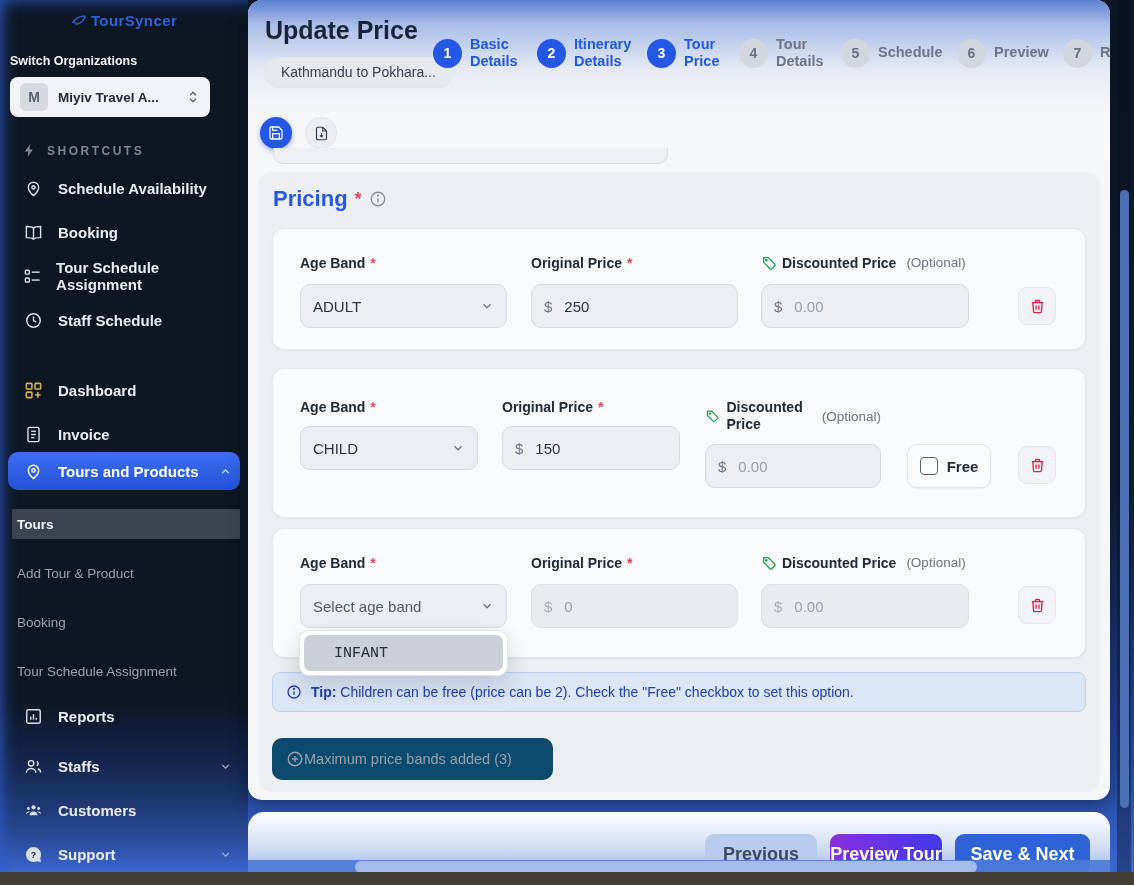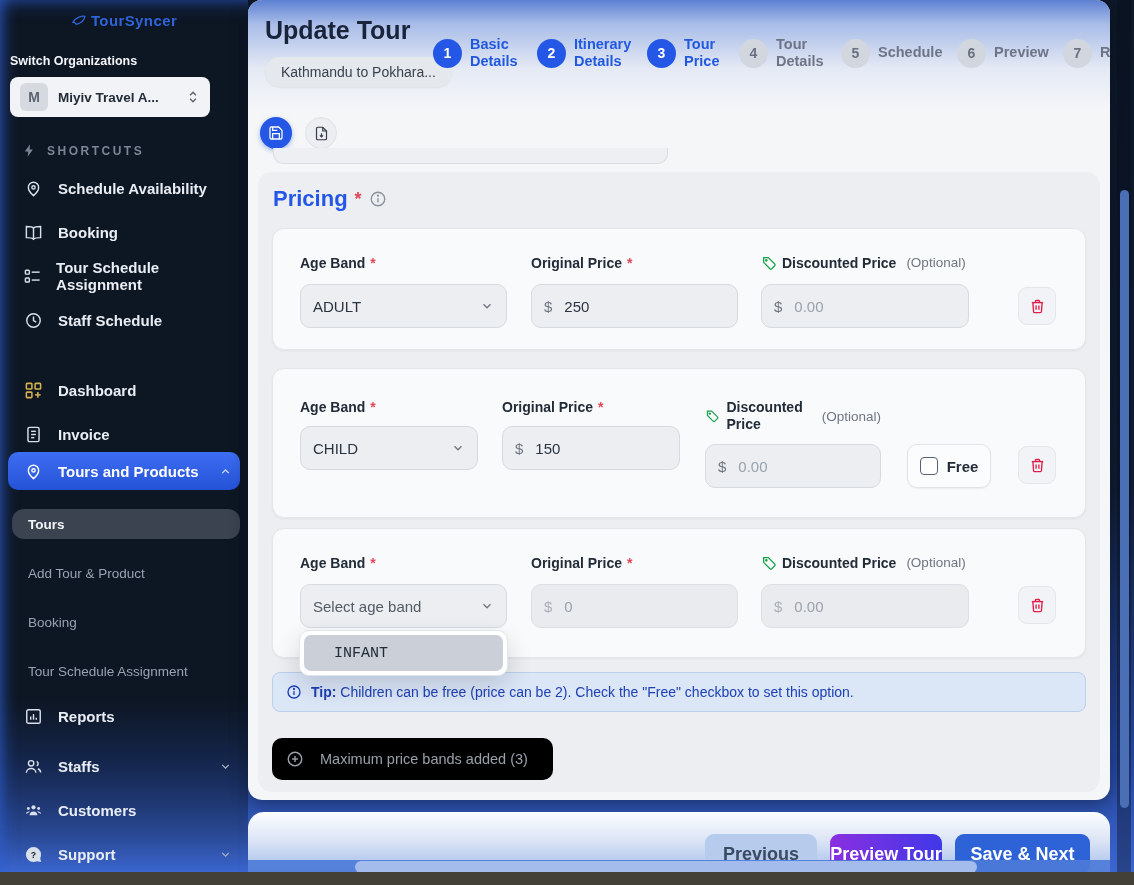--- a/index.html
+++ b/index.html
@@ -29,22 +29,22 @@
   .section-header { margin:26px 12px 0 22px; display:flex; align-items:center; gap:10px;
     color:#7c8596; font-size:12px; font-weight:700; letter-spacing:2.5px; }
   .s-item { display:flex; align-items:center; gap:14px; margin:16px 8px 0 8px; padding:4px 8px 4px 14px;
     font-size:15px; font-weight:600; color:#e9edf4; cursor:pointer; height:28px; border-radius:10px; }
   .s-item .chev { margin-left:auto; color:#aab3c2; }
   .s-icon { width:22px; display:flex; align-items:center; justify-content:center; color:#d9e0ea; }
   .s-icon.gold { color:#d4af4e; }
   .gap-lg { height:26px; }
   .s-item.active { background:linear-gradient(180deg,#3d6df2,#2553d8); color:#fff; height:38px; }
   .submenu { margin:4px 8px 0 12px; }
-  .sub-item { height:30px; display:flex; align-items:center; padding-left:16px; font-size:13.5px;
-    color:#99a2b3; border-radius:12px; margin-top:19px; cursor:pointer; }
+  .sub-item { height:30px; display:flex; align-items:center; padding-left:5px; font-size:13.5px;
+    color:#99a2b3; border-radius:0; margin-top:19px; cursor:pointer; }
   .sub-item.selected { background:#3b4350; color:#f2f4f8; font-weight:600; }
 
   
   .main {
     position:absolute; left:248px; top:0; width:862px; height:800px;
     background:#f5f6f8; border-radius:14px; overflow:hidden;
     box-shadow:0 6px 18px rgba(0,0,0,0.35);
   }
   .m-header { position:absolute; left:0; top:0; width:100%; height:110px;
     background:linear-gradient(180deg,#5d80d2 0%,#a9bde8 22%,#e4e9f4 62%,rgba(245,246,248,0) 100%); }
@@ -122,22 +122,22 @@
     border:1px solid #e2e5ea; border-radius:10px; box-shadow:0 10px 24px rgba(15,23,42,.16);
     padding:4px; z-index:6;font-family:Liberation Mono, monospace; }
   .option { height:36px; background:#cbcfd7; border-radius:7px; display:flex; align-items:center;
     padding-left:30px; font-size:15px; color:#232c3a; cursor:pointer; }
 
   .tip { position:absolute; left:14px; top:500px; width:814px; height:40px; background:#dbe6f7;
     border:1px solid #bcd0ee; border-radius:8px; display:flex; align-items:center; gap:9px;
     padding:0 13px; font-size:14px; color:#1d40b5; z-index:1; }
   .tip b { font-weight:700; }
 
-  .max-btn { position:absolute; left:14px; top:566px; width:281px; height:42px; background:#000000;
-    border:none; border-radius:10px; display:flex; align-items:center; gap:16px; padding:0 14px;
+  .max-btn { position:absolute; left:14px; top:566px; width:281px; height:42px; background:#0c4a6e;
+    border:none; border-radius:10px; display:flex; align-items:center; gap:0; padding:0 14px;
     font-size:14.5px; color:#99a0ab; font-family:inherit; }
 
   
   .footerbar { position:absolute; left:248px; top:812px; width:862px; height:73px;
     border-radius:16px 16px 0 0; overflow:hidden;
     background:linear-gradient(180deg,#fdfeff 0%,#dbe4f5 40%,#a9c1ec 78%,#8fb0e6 100%); }
   .fbtn { position:absolute; top:22px; height:40px; border:none; border-radius:9px; font-size:18px;
     font-weight:600; cursor:pointer; font-family:inherit; }
   .btn-prev { left:457px; width:112px; background:#b7cbec; color:#3a4a63; }
   .btn-preview { left:582px; width:112px; background:linear-gradient(90deg,#8a2fe0,#4038e8); color:#fff; }
@@ -335,21 +335,21 @@
             <path d="M12 2.8v2.4M12 18.8v2.4M2.8 12h2.4M18.8 12h2.4M5.5 5.5l1.7 1.7M16.8 16.8l1.7 1.7M18.5 5.5l-1.7 1.7M7.2 16.8l-1.7 1.7"></path>
           </svg>
         </span>
       <span>Setting</span>
     </div>
 
   </aside>
 
   <main class="main">
     <div class="m-header">
-      <h1 class="page-title">Update Tour</h1>
+      <h1 class="page-title">Update Price</h1>
       <div class="tour-pill">Kathmandu to Pokhara...</div>
       <div class="stepper">
         <div class="step active">
           <span class="step-circle">1</span>
           <span class="step-label" style="width:56px">Basic Details</span>
         </div>
         <div class="step active">
           <span class="step-circle">2</span>
           <span class="step-label" style="width:62px">Itinerary Details</span>
         </div>

